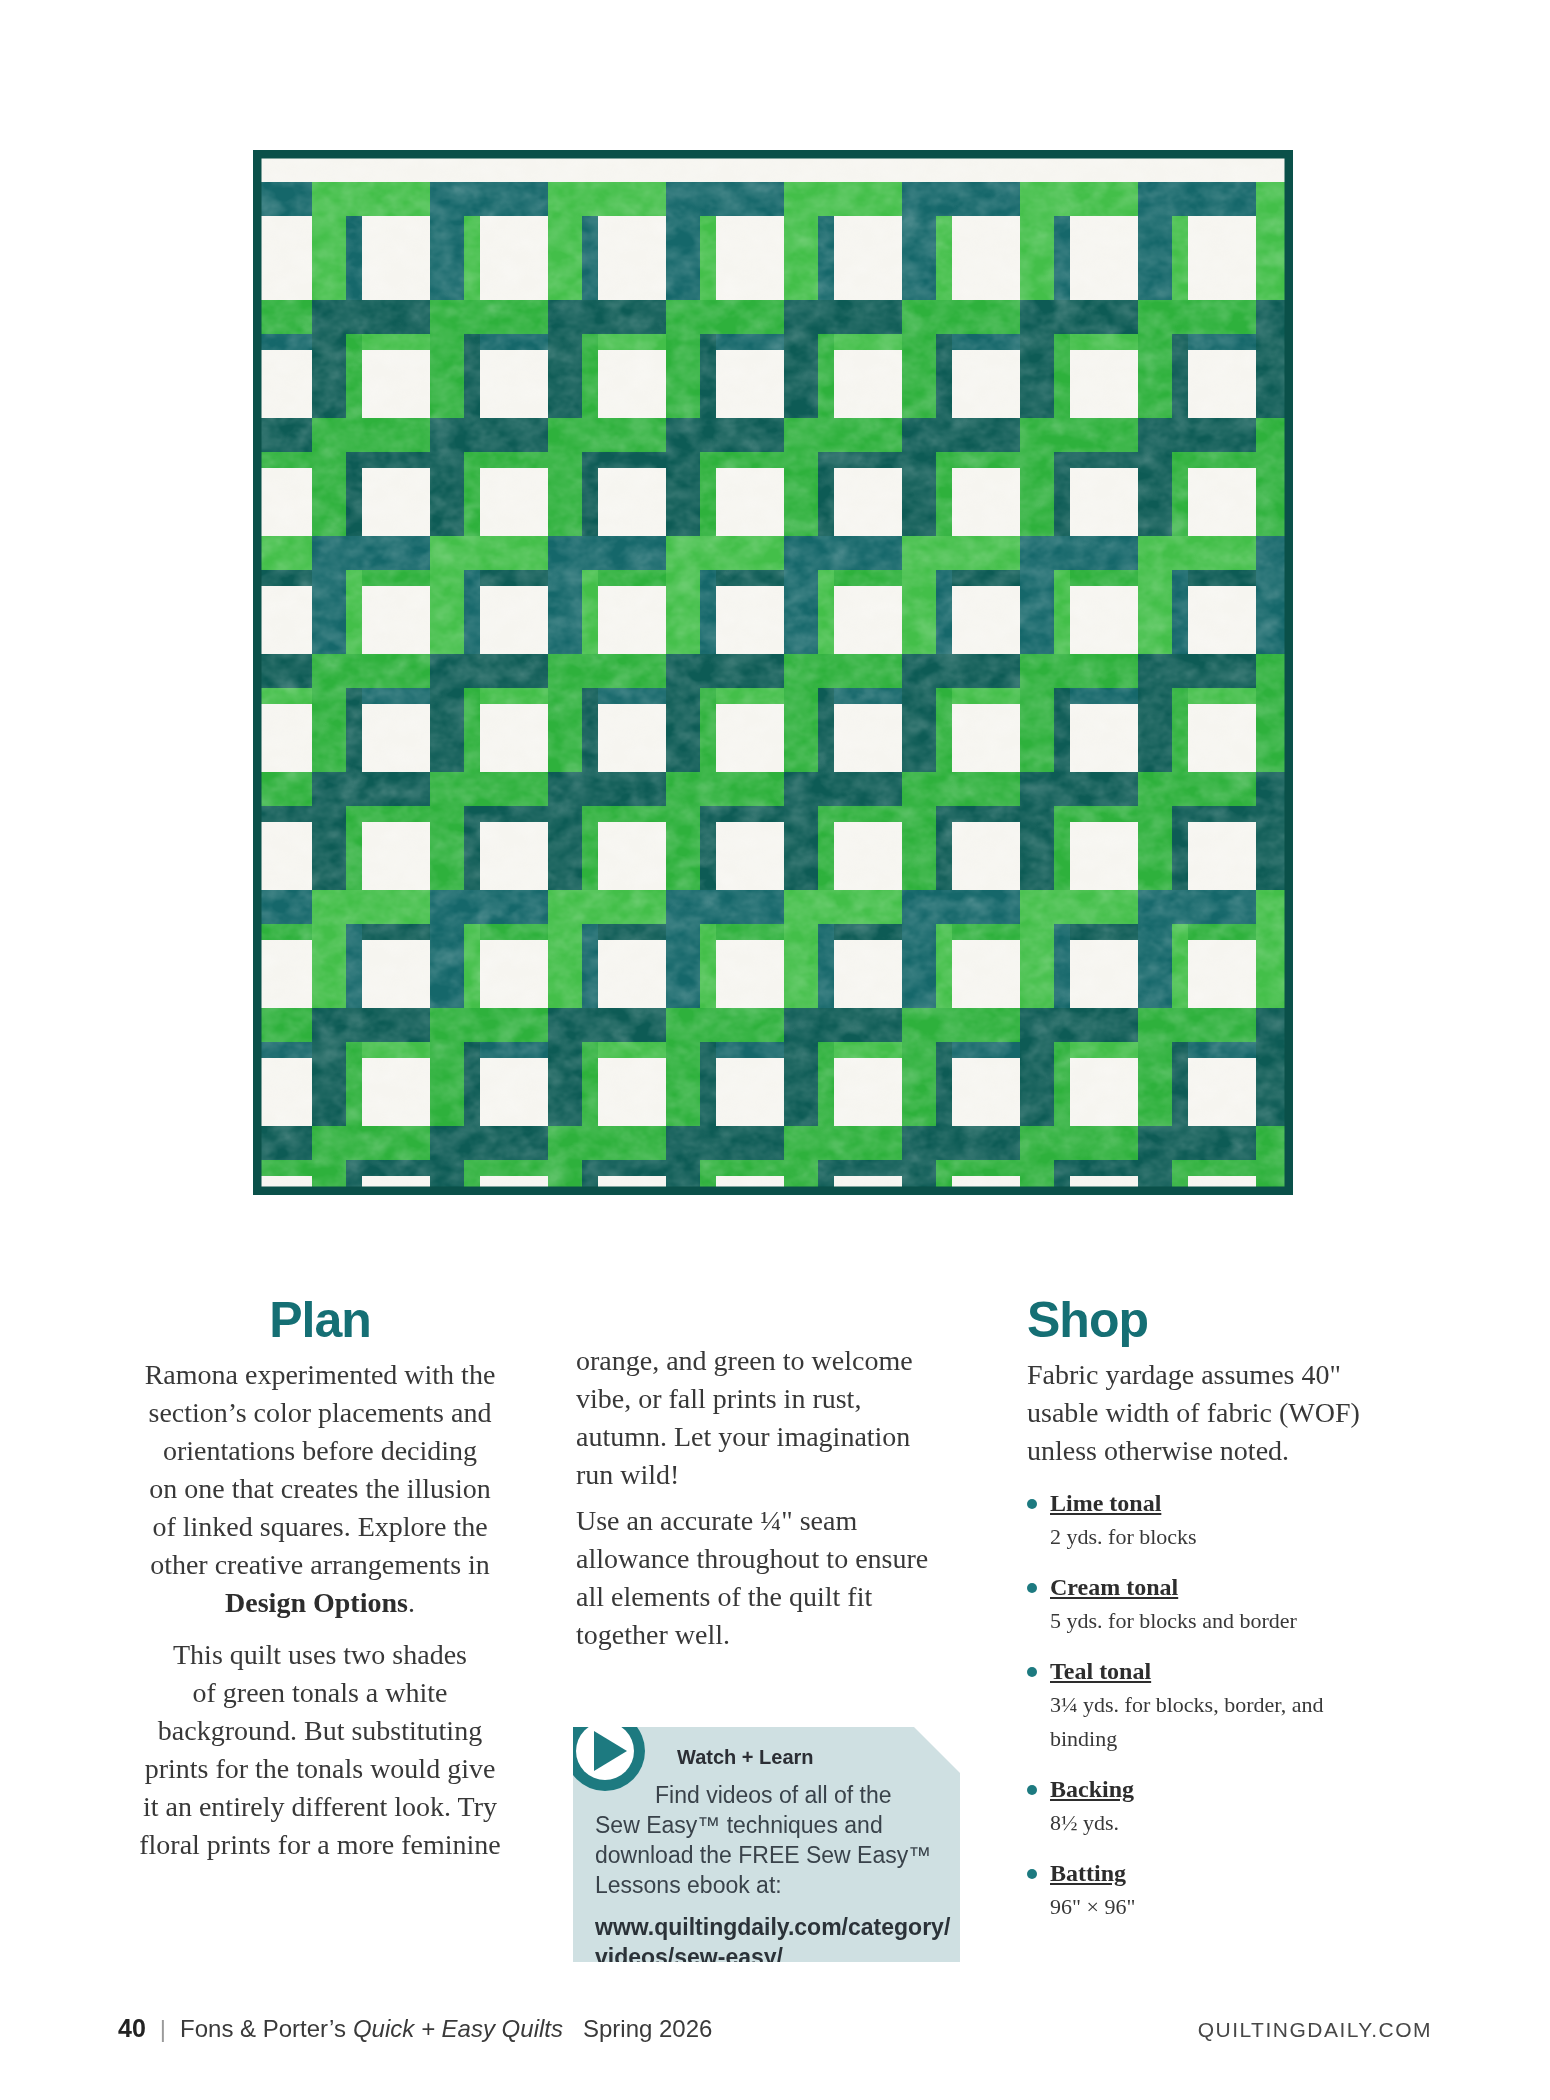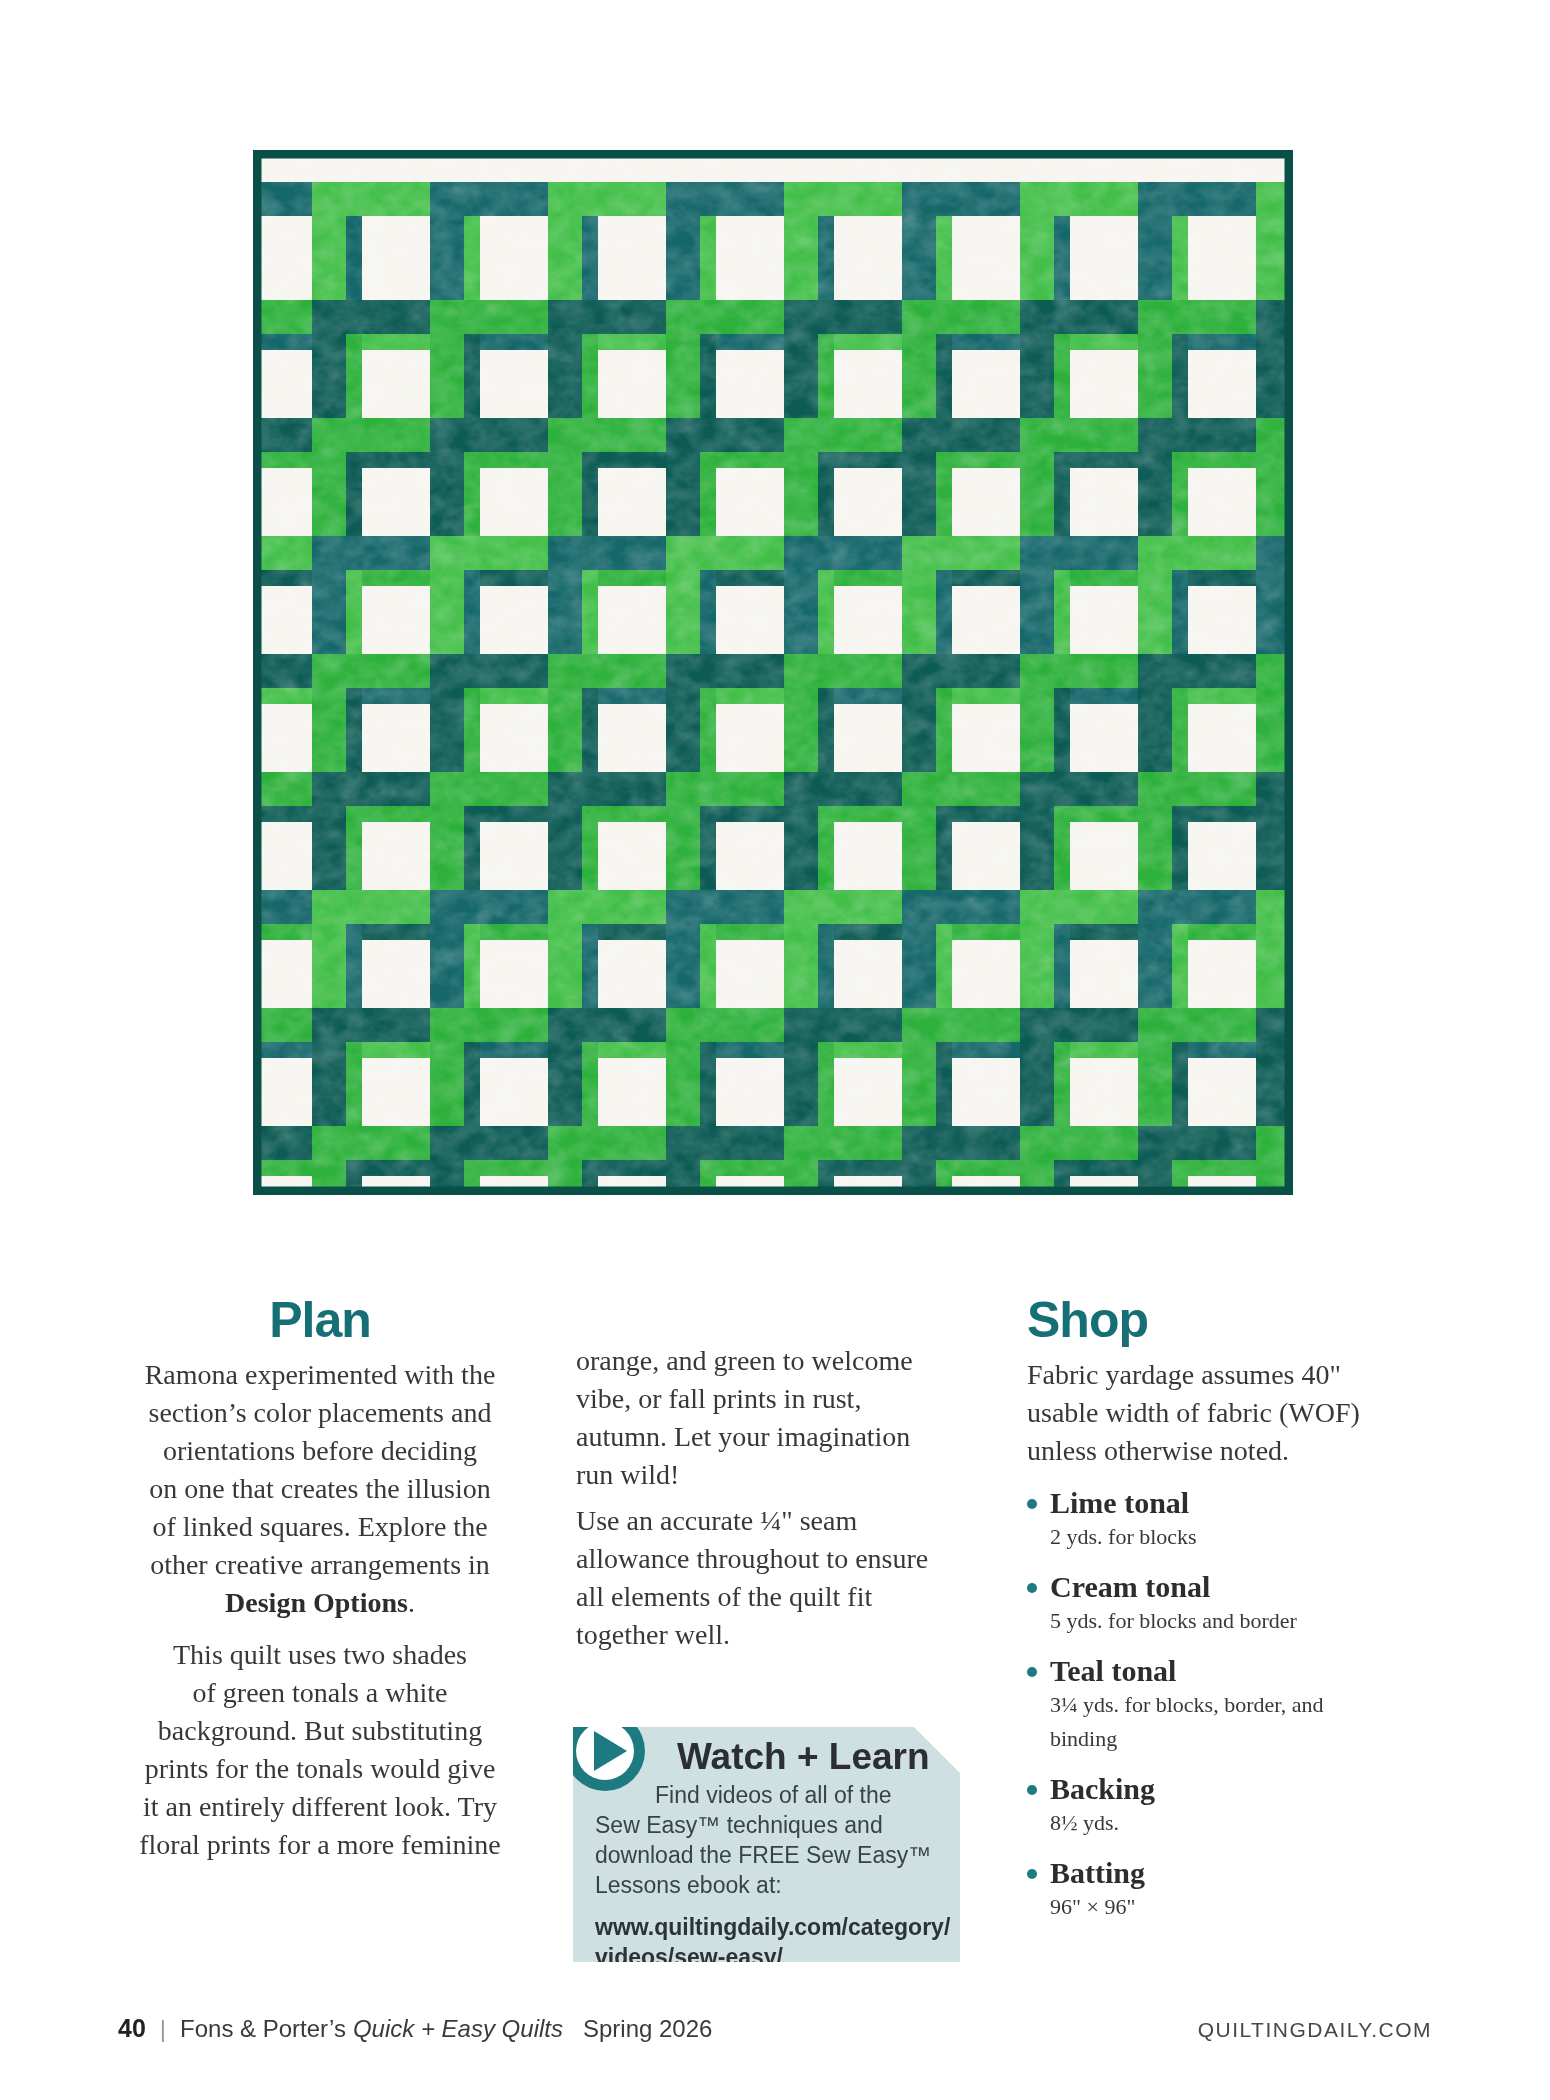--- a/index.html
+++ b/index.html
@@ -26,37 +26,37 @@
   .col-plan-2{position:absolute;left:576px;top:1342px;width:392px;}
   .col-plan-2 .para + .para{margin-top:8px;}
   
   .watch-box{
     position:absolute;left:573px;top:1727px;width:387px;height:235px;
     background:#cfe0e2;box-sizing:border-box;padding:12px 20px 0 22px;
     clip-path:polygon(0 0, calc(100% - 46px) 0, 100% 46px, 100% 100%, 0 100%);
     font-family:"Liberation Sans",sans-serif;
   }
   .watch-title{
-    font-weight:bold;font-size:37px;line-height:36px;color:#2b2e34;margin-left:82px;white-space:nowrap;
+    font-weight:bold;font-size:20px;line-height:36px;color:#2b2e34;margin-left:82px;white-space:nowrap;
   }
   .watch-body{margin-top:5px;}
   .watch-line{font-size:23px;line-height:30px;color:#39424a;white-space:nowrap;}
   .watch-line.indent{margin-left:60px;}
   .watch-url{margin-top:12px;}
   .watch-url .watch-line{font-weight:bold;color:#2b3238;}
   .play-icon{position:absolute;left:-10px;top:-18px;width:84px;height:84px;}
   
   .col-shop{position:absolute;left:1027px;top:1294px;width:410px;}
   .col-shop .text-block{margin-top:10px;}
   .shop-list{margin-top:16px;}
   .shop-item{position:relative;padding-left:23px;margin-top:16px;}
   .shop-item .dot{
     position:absolute;left:0;top:13px;width:10px;height:10px;border-radius:50%;background:#1d7a80;
   }
-  .item-label{font-weight:bold;color:#2d2d2d;font-size:30px;line-height:34px;white-space:nowrap;}
+  .item-label{font-weight:bold;color:#2d2d2d;font-size:24px;line-height:34px;white-space:nowrap;text-decoration:underline;}
   .item-detail{font-size:22px;line-height:34px;white-space:nowrap;}
   
   .footer{
     position:absolute;left:118px;right:118px;top:2014px;height:34px;
     display:flex;justify-content:space-between;align-items:baseline;
     font-family:"Liberation Sans",sans-serif;color:#3a3a3a;
   }
   .footer-left{font-size:24px;white-space:nowrap;display:flex;align-items:baseline;}
   .pg-num{font-weight:bold;font-size:25px;color:#222;}
   .pg-sep{color:#9a9a9a;margin:0 14px;font-weight:300;font-size:24px;}

